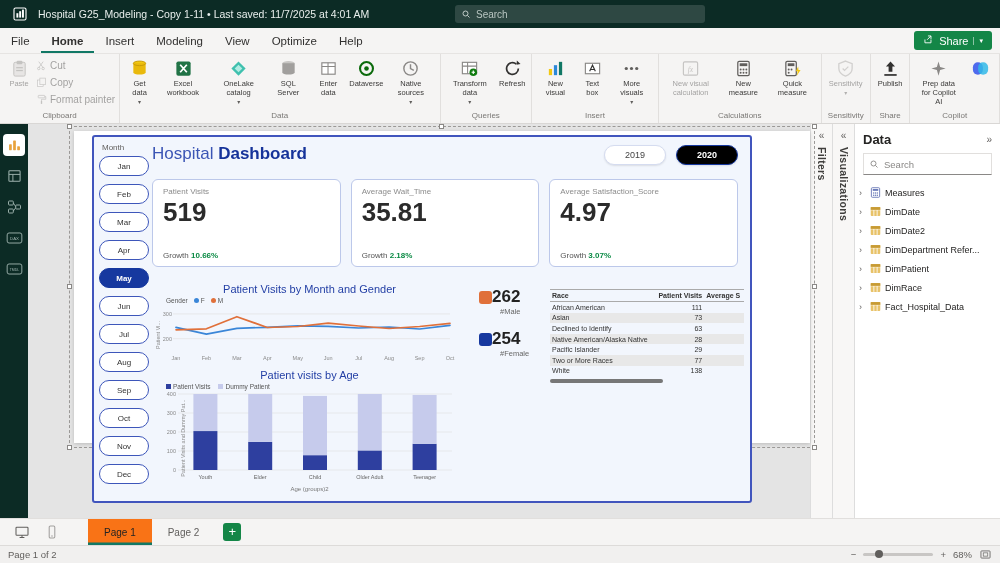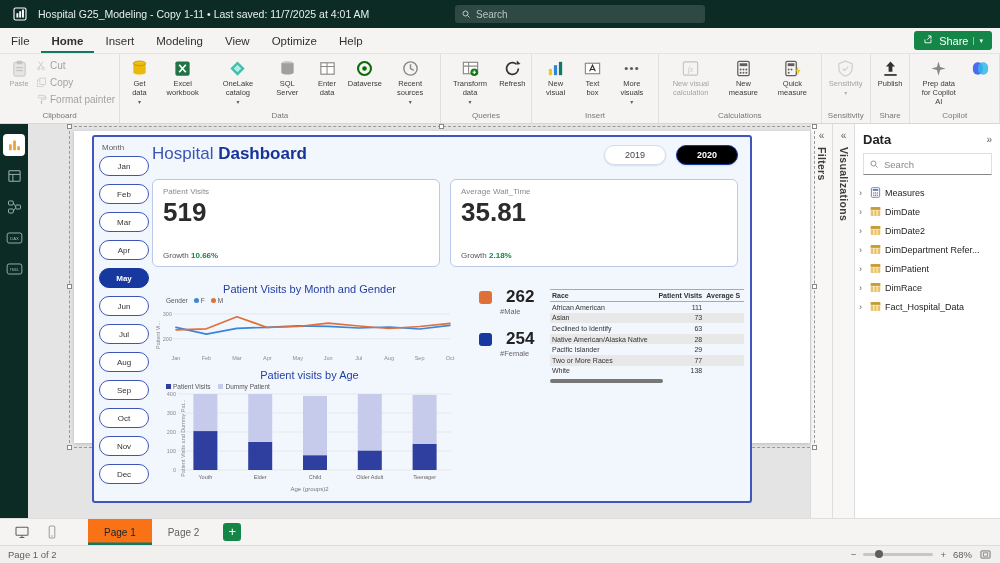--- a/index.html
+++ b/index.html
@@ -77,21 +77,21 @@
 .chart-title{font-size:11px;font-weight:400;color:#233fa5;text-align:center;line-height:1.1}
 .legend{display:flex;align-items:center;gap:6px;font-size:6.5px;color:#555;margin:2px 0 0 14px}
 .litem{display:inline-flex;align-items:center;gap:2px}
 .dot{width:5px;height:5px;border-radius:50%;display:inline-block}
 .sdot{width:5px;height:5px;display:inline-block}
 .plotwrap{position:relative}
 .ylab{position:absolute;left:-8px;top:50%;transform:translateY(-50%) rotate(-90deg);font-size:5.5px;color:#8a8a8a;white-space:nowrap}
 .plot{margin-left:6px}
 .genders{position:absolute;left:385px;top:150px;width:64px}
 .gcard{margin-bottom:13px}
-.grow{display:flex;align-items:center;gap:14px}
+.grow{display:flex;align-items:center;gap:0}
 .gsq{width:13px;height:13px;border-radius:3px}
 .gval{font-size:17px;font-weight:700;color:#222}
 .glabel{font-size:7.5px;color:#666;margin:0 0 0 21px}
 .tablebox{position:absolute;left:456px;top:152px;width:194px}
 .tablebox table{width:100%;border-collapse:collapse;font-size:7px;color:#333}
 .tablebox th{font-weight:700;text-align:left;border-top:1px solid #aaa;border-bottom:1px solid #aaa;padding:2px;white-space:nowrap;overflow:hidden}
 .tablebox th.num,.tablebox td.num{text-align:right}
 .tablebox td{padding:1.8px 2px;white-space:nowrap;overflow:hidden}
 .tablebox tbody tr:nth-child(even){background:#e8e8e8}
 .tscroll{height:4px;background:#777;width:58%;margin-top:3px;border-radius:2px}
@@ -265,21 +265,21 @@
                 <circle cx="10" cy="10" r="6.8" fill="none" stroke="#0b6a0b" stroke-width="2.2"></circle>
                 <circle cx="10" cy="10" r="2.4" fill="#0b6a0b"></circle>
               </svg></span>
             <span class="rlabel">Dataverse</span>
           </div>
           <div class="rbtn">
             <span class="ricon"><svg viewBox="0 0 20 20">
                 <circle cx="10" cy="10" r="7" fill="none" stroke="#8a8886" stroke-width="1.5"></circle>
                 <path d="M10 5.5 V10 L13.5 12" fill="none" stroke="#8a8886" stroke-width="1.5"></path>
               </svg></span>
-            <span class="rlabel">Recent sources</span>
+            <span class="rlabel">Native sources</span>
             <span class="rchev">▾</span>
           </div>
         </div>
         <div class="rglabel">Data</div>
       </div>
       <div class="rgroup">
         <div class="ritems">
           <div class="rbtn">
             <span class="ricon"><svg viewBox="0 0 20 20">
                 <rect x="2.5" y="3.5" width="15" height="12" fill="#fff" stroke="#8a8886" stroke-width="1.2"></rect>
@@ -501,20 +501,25 @@
           <div class="kpis">
               <div class="kpi">
                 <div class="klabel">Patient Visits</div>
                 <div class="kvalue">519</div>
                 <div class="kgrowth"><span>Growth </span><span class="green">10.66%</span></div>
               </div>
               <div class="kpi">
                 <div class="klabel">Average Wait_Time</div>
                 <div class="kvalue">35.81</div>
                 <div class="kgrowth"><span>Growth </span><span class="green">2.18%</span></div>
+              </div>
+              <div class="kpi">
+                <div class="klabel">Average Satisfaction_Score</div>
+                <div class="kvalue">4.97</div>
+                <div class="kgrowth"><span>Growth </span><span class="green">3.07%</span></div>
               </div>
             </div>
 
           <div class="linechart">
             <div class="chart-title">Patient Visits by Month and Gender</div>
             <div class="legend">
               <span>Gender</span>
               <span style="display:inline-flex;gap:6px">
                   <span class="litem">
                     <span class="dot" style="background: rgb(58, 134, 216);"></span>

